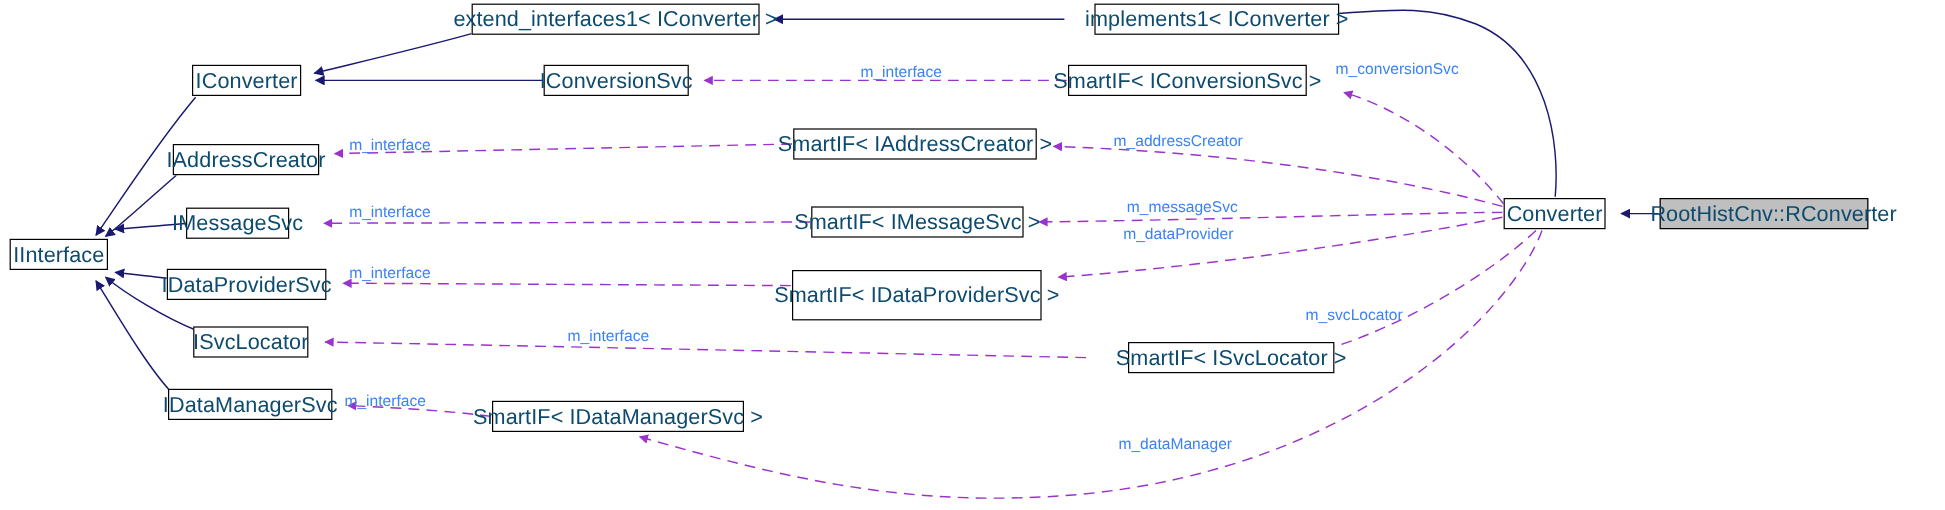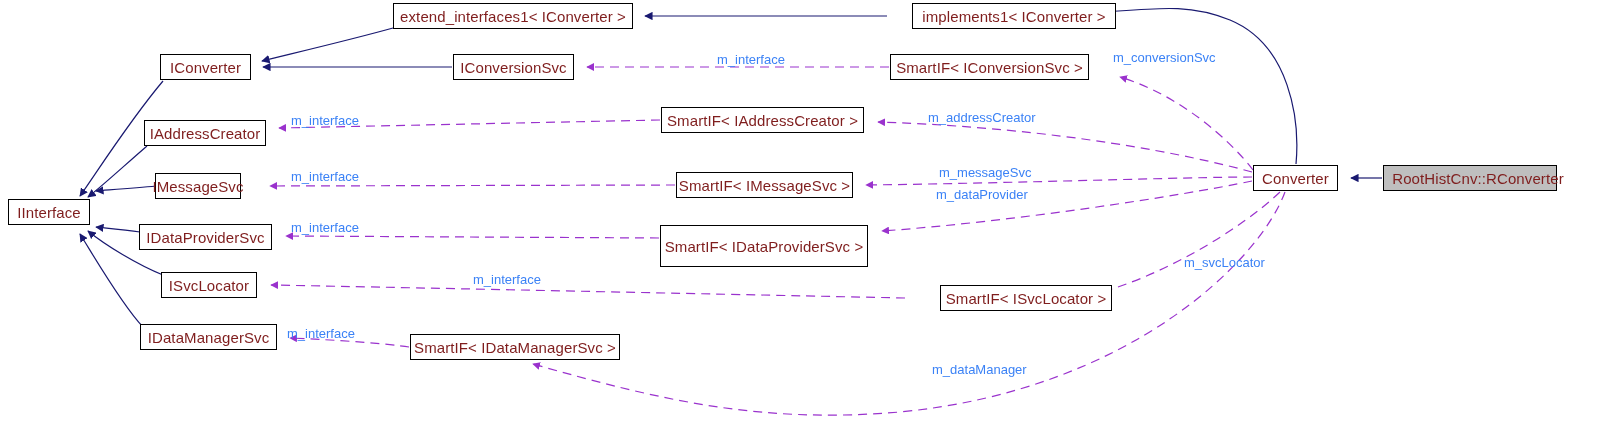--- a/index.html
+++ b/index.html
@@ -21,22 +21,22 @@
     left: 0;
     top: 0;
     width: 1621px;
     height: 425px;
   }
   .node {
     position: absolute;
     box-sizing: border-box;
     border: 1px solid #000000;
     background: #ffffff;
-    color: #7f1d1d;
-    font-size: 15px;
+    color: #0c4a6e;
+    font-size: 18px;
     line-height: 1;
     display: flex;
     align-items: center;
     justify-content: center;
     white-space: nowrap;
     letter-spacing: 0.1px;
     z-index: 5;
   }
   .node.highlight {
     background: #bfbfbf;
@@ -118,18 +118,18 @@
   <div id="label-layer">
       <div class="edge-label" style="left: 717px; top: 53px;">m_interface</div>
       <div class="edge-label" style="left: 1113px; top: 51px;">m_conversionSvc</div>
       <div class="edge-label" style="left: 291px; top: 114px;">m_interface</div>
       <div class="edge-label" style="left: 928px; top: 111px;">m_addressCreator</div>
       <div class="edge-label" style="left: 291px; top: 170px;">m_interface</div>
       <div class="edge-label" style="left: 939px; top: 166px;">m_messageSvc</div>
       <div class="edge-label" style="left: 936px; top: 188px;">m_dataProvider</div>
       <div class="edge-label" style="left: 291px; top: 221px;">m_interface</div>
       <div class="edge-label" style="left: 473px; top: 273px;">m_interface</div>
-      <div class="edge-label" style="left: 1184px; top: 256px;">m_svcLocator</div>
+      <div class="edge-label" style="left: 1088px; top: 256px;">m_svcLocator</div>
       <div class="edge-label" style="left: 287px; top: 327px;">m_interface</div>
       <div class="edge-label" style="left: 932px; top: 363px;">m_dataManager</div>
     </div>
 
 </div>
 
 </body></html>

